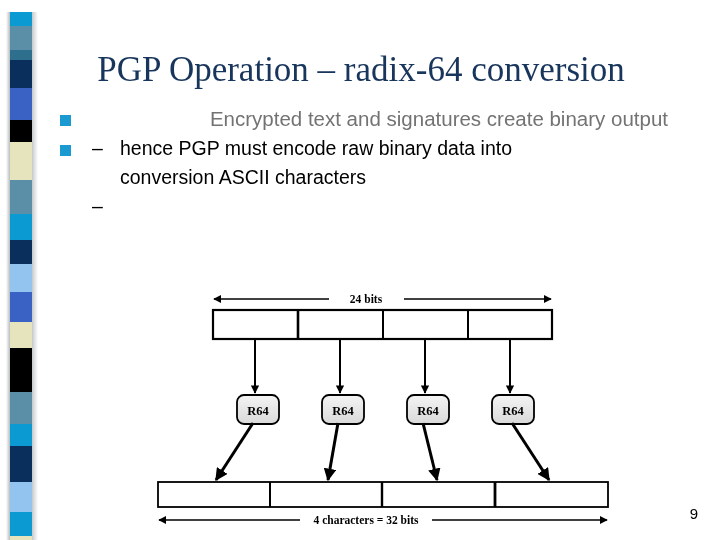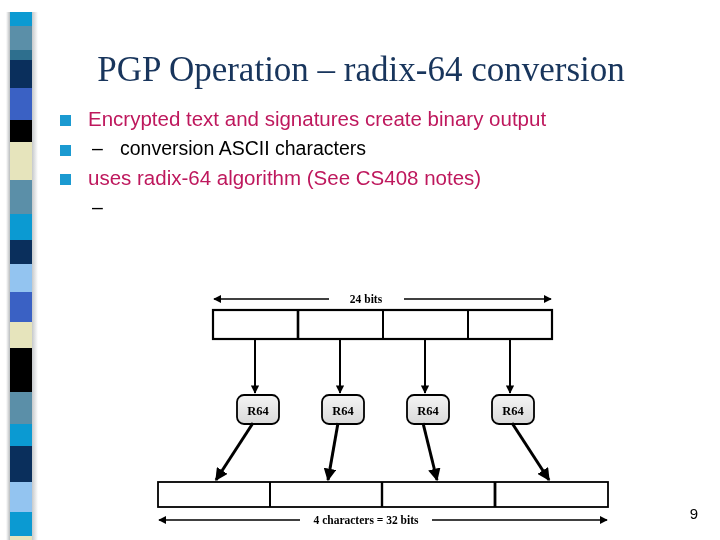--- a/index.html
+++ b/index.html
@@ -62,23 +62,24 @@
     position: absolute;
     left: 58px;
     top: 92px;
     width: 610px;
   }
   .lvl1 {
     position: relative;
     padding-left: 30px;
     font-size: 20.5px;
     line-height: 30px;
-    color: #be185d;
+    color: #737373;
     margin-bottom: 0;
     white-space: nowrap;
+    text-align: right;
   }
   .lvl1 .sq {
     position: absolute;
     left: 2px;
     top: 11px;
     width: 11px;
     height: 11px;
     background: #1B9AD1;
   }
   .lvl2 {
@@ -151,23 +152,22 @@
       <div class="blk" style="top: 500px; height: 24px; background: rgb(11, 154, 210);"></div>
       <div class="blk" style="top: 524px; height: 16px; background: rgb(230, 228, 188);"></div>
     </div>
   <div id="sidebar-shadow-r"></div>
 
   <div id="title">PGP Operation – radix-64 conversion</div>
 
   <div id="body">
       <div class="lvl1"><span class="sq" style="background: rgb(27, 154, 209);"></span><span>Encrypted text and signatures create binary output</span></div>
       <div class="lvl1"><span class="sq" style="background: rgb(27, 154, 209);"></span></div>
-      <div class="lvl2"><span class="dash">–</span></div>
+      <div class="lvl2"><span class="dash">–</span><span>hence PGP must encode raw binary data into</span></div>
       <div class="lvl2"><span>conversion ASCII characters</span></div>
-      <div class="lvl1"><span class="sq" style="background: rgb(27, 154, 209);"></span><span>uses radix-64 algorithm (See CS408 notes)</span></div>
       <div class="lvl2"><span class="dash">–</span></div>
     </div>
 
   <svg id="diagram" viewBox="0 0 720 540" width="720" height="540">
     <defs>
       <marker id="ar" viewBox="0 0 10 10" refX="9" refY="5" markerWidth="5" markerHeight="5" orient="auto-start-reverse">
         <path d="M 0 0 L 10 5 L 0 10 z" fill="#000"></path>
       </marker>
       <marker id="arS" viewBox="0 0 10 10" refX="9" refY="5" markerWidth="4.2" markerHeight="4.2" orient="auto-start-reverse">
         <path d="M 0 0 L 10 5 L 0 10 z" fill="#000"></path>

